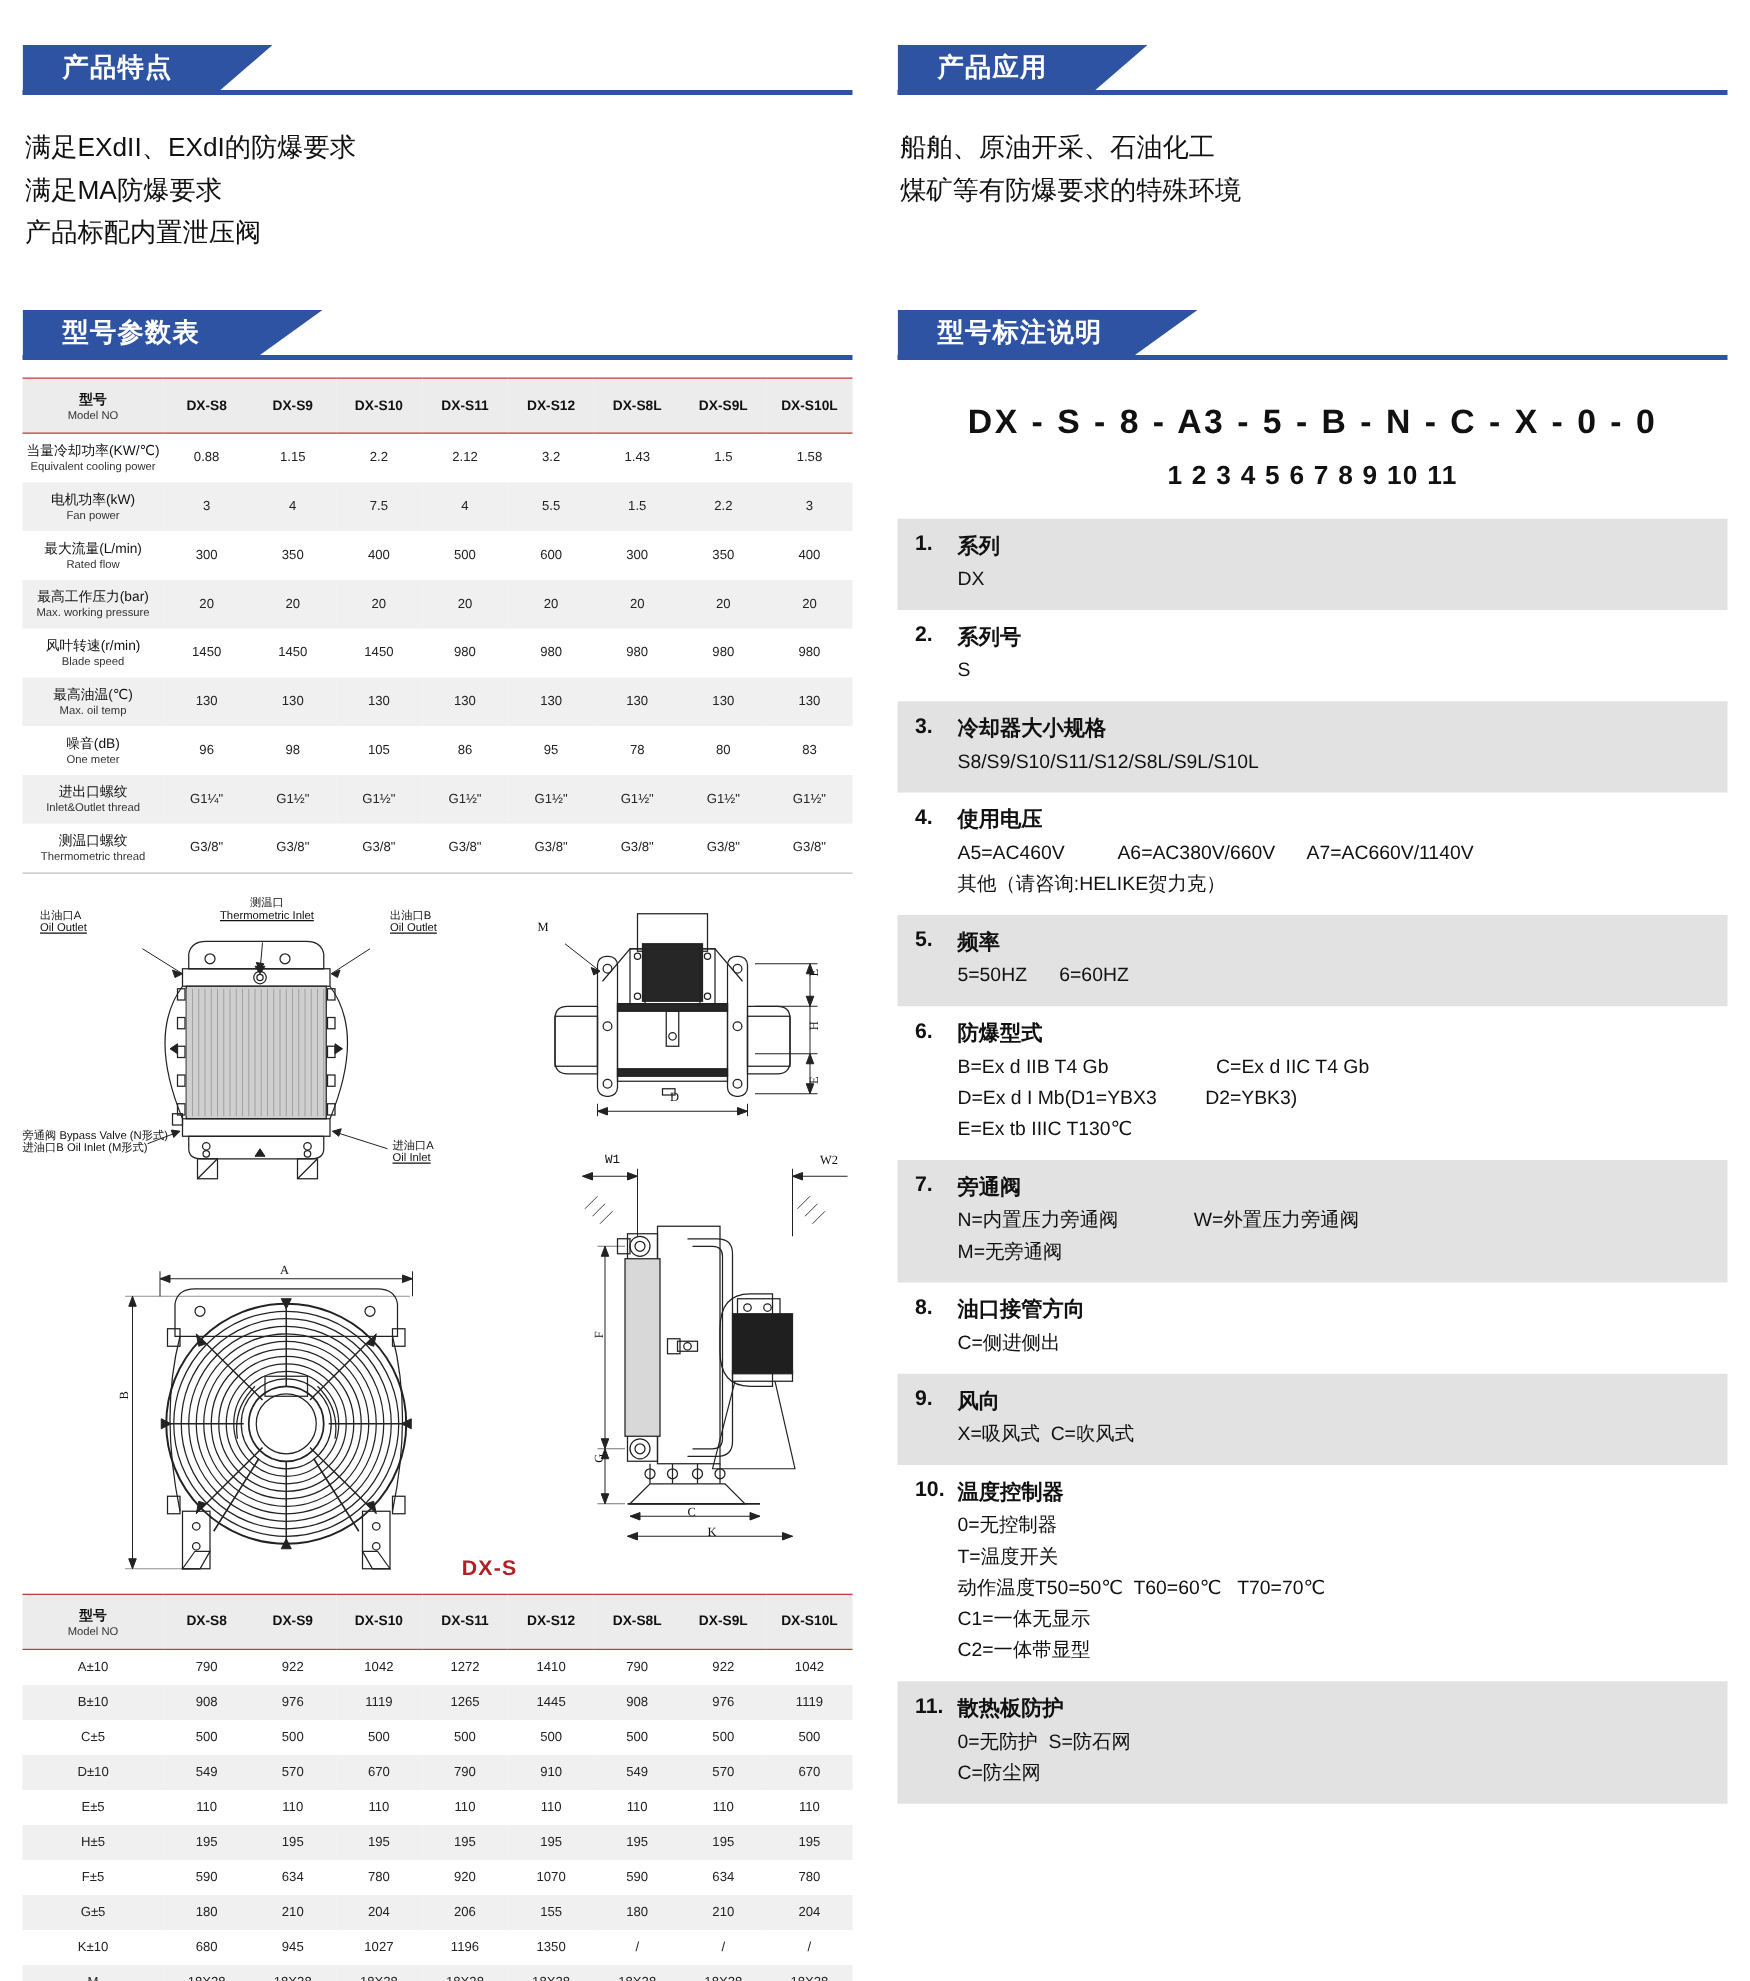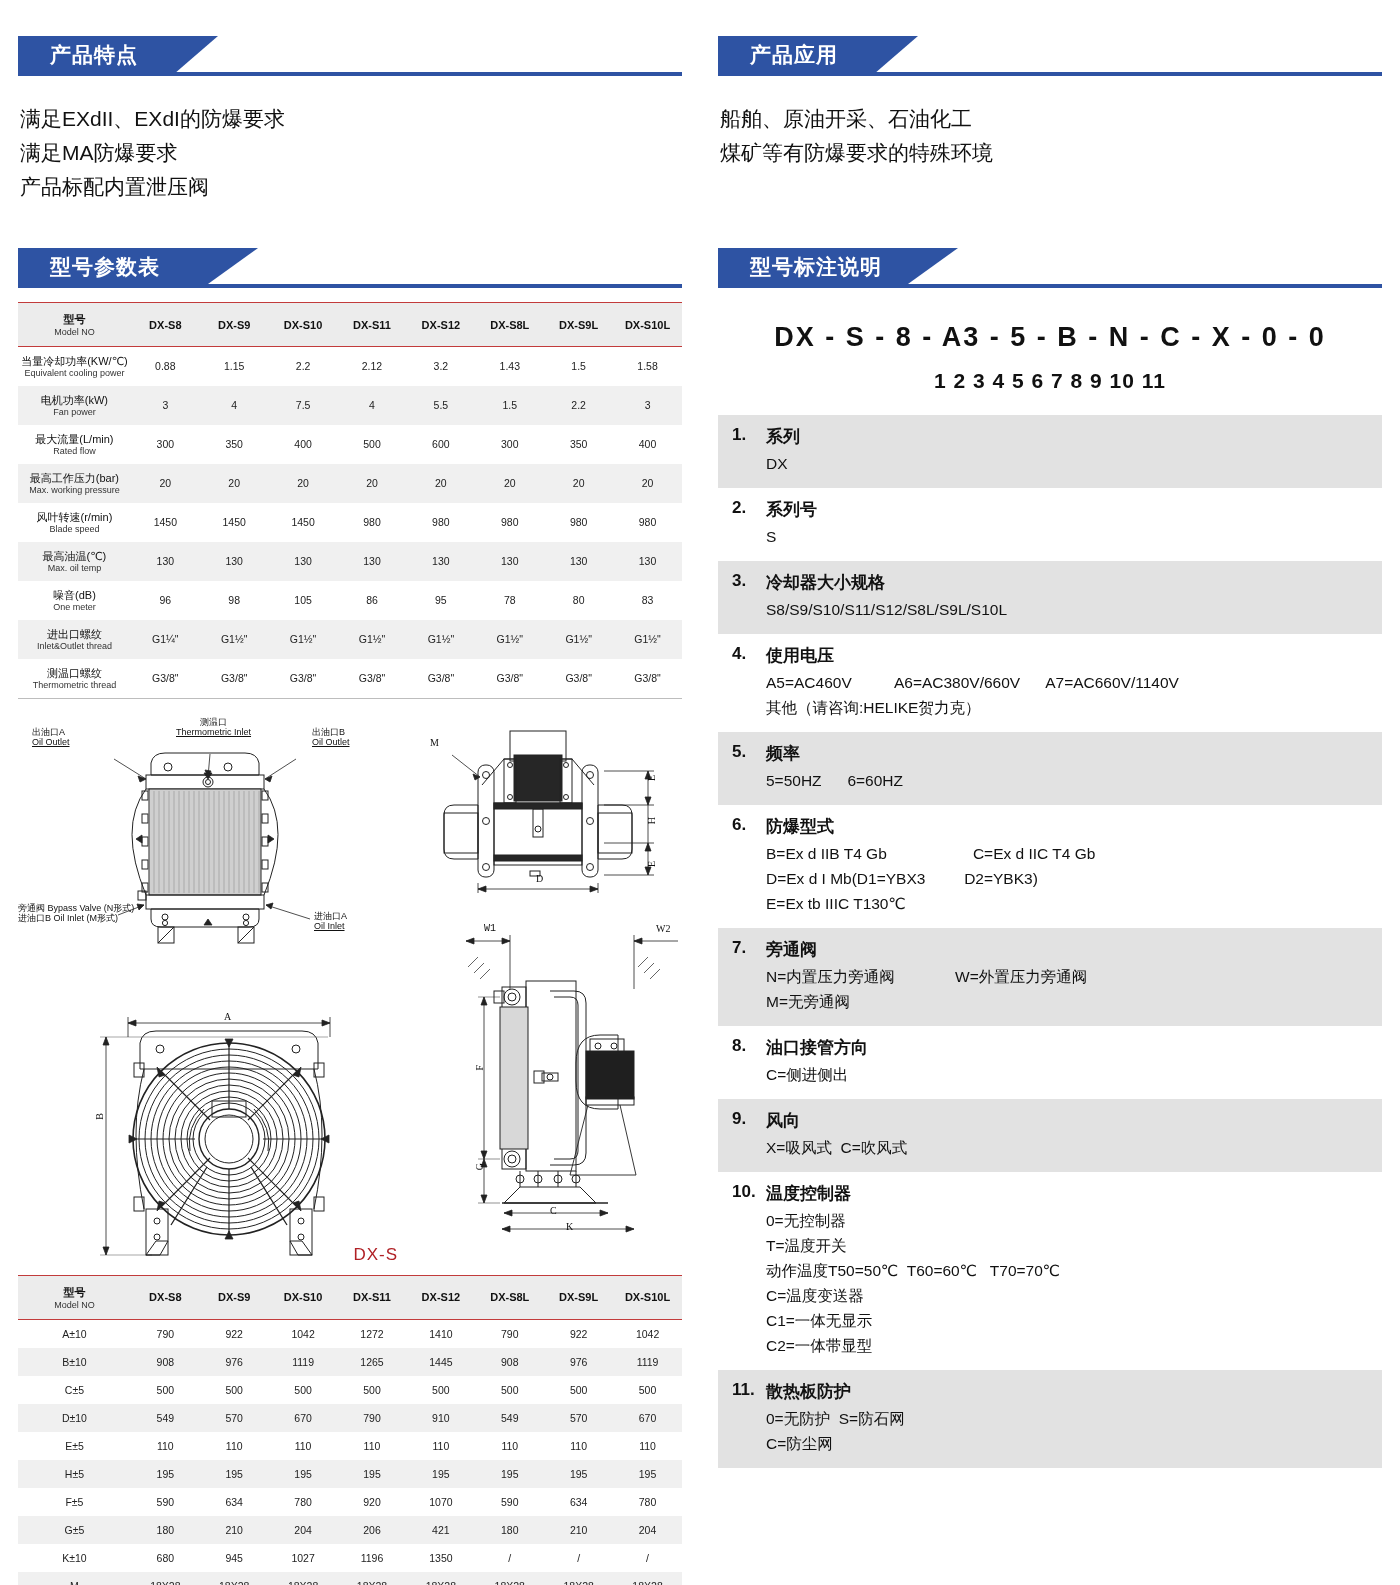--- a/index.html
+++ b/index.html
@@ -60,22 +60,22 @@
 
   .tbl-wrap { margin-top: 14px; }
 
   
   .drawing { position: relative; height: 560px; margin-top: 14px; }
   .dwg-label { position: absolute; font-size: 9px; line-height: 1.15; color: #111; white-space: nowrap; }
   .dwg-label .en { text-decoration: underline; }
   .dim { position: absolute; font-size: 10px; color: #111; font-family: "Liberation Serif", serif; }
   .dim.vert { writing-mode: vertical-rl; transform: rotate(180deg); }
   .model-tag {
-    position: absolute; right: 284px; bottom: 8px;
-    color: #b02025; font-weight: 400; font-size: 17px; letter-spacing: 1px;
+    position: absolute; right: 268px; bottom: 8px;
+    color: #b02025; font-weight: 700; font-size: 17px; letter-spacing: 1px;
   }
 
   
   .code-block { text-align: center; margin-top: 34px; }
   .code-line { font-size: 27px; font-weight: 700; letter-spacing: 2px; color: #111; }
   .code-nums { font-size: 21px; font-weight: 700; color: #111; margin-top: 16px; letter-spacing: 1px; }
 
   .legend { margin-top: 22px; }
   .legend-item { padding: 10px 14px 12px 14px; }
   .legend-item.shaded { background: #e2e2e2; }
@@ -663,21 +663,21 @@
               <td>590</td>
               <td>634</td>
               <td>780</td>
             </tr>
             <tr>
               <td>G±5</td>
               <td>180</td>
               <td>210</td>
               <td>204</td>
               <td>206</td>
-              <td>421</td>
+              <td>155</td>
               <td>180</td>
               <td>210</td>
               <td>204</td>
             </tr>
             <tr>
               <td>K±10</td>
               <td>680</td>
               <td>945</td>
               <td>1027</td>
               <td>1196</td>
@@ -814,21 +814,20 @@
         </div>
         <div class="legend-item">
           <div class="head">
             <span class="num">10.</span>
             <span>温度控制器</span>
           </div>
           <div class="sub">
             <div class="ln">0=无控制器</div>
             <div class="ln">T=温度开关</div>
             <div class="ln">动作温度T50=50℃  T60=60℃   T70=70℃</div>
-            <div class="ln">C=温度变送器</div>
             <div class="ln">C1=一体无显示</div>
             <div class="ln">C2=一体带显型</div>
           </div>
         </div>
         <div class="legend-item shaded">
           <div class="head">
             <span class="num">11.</span>
             <span>散热板防护</span>
           </div>
           <div class="sub">

